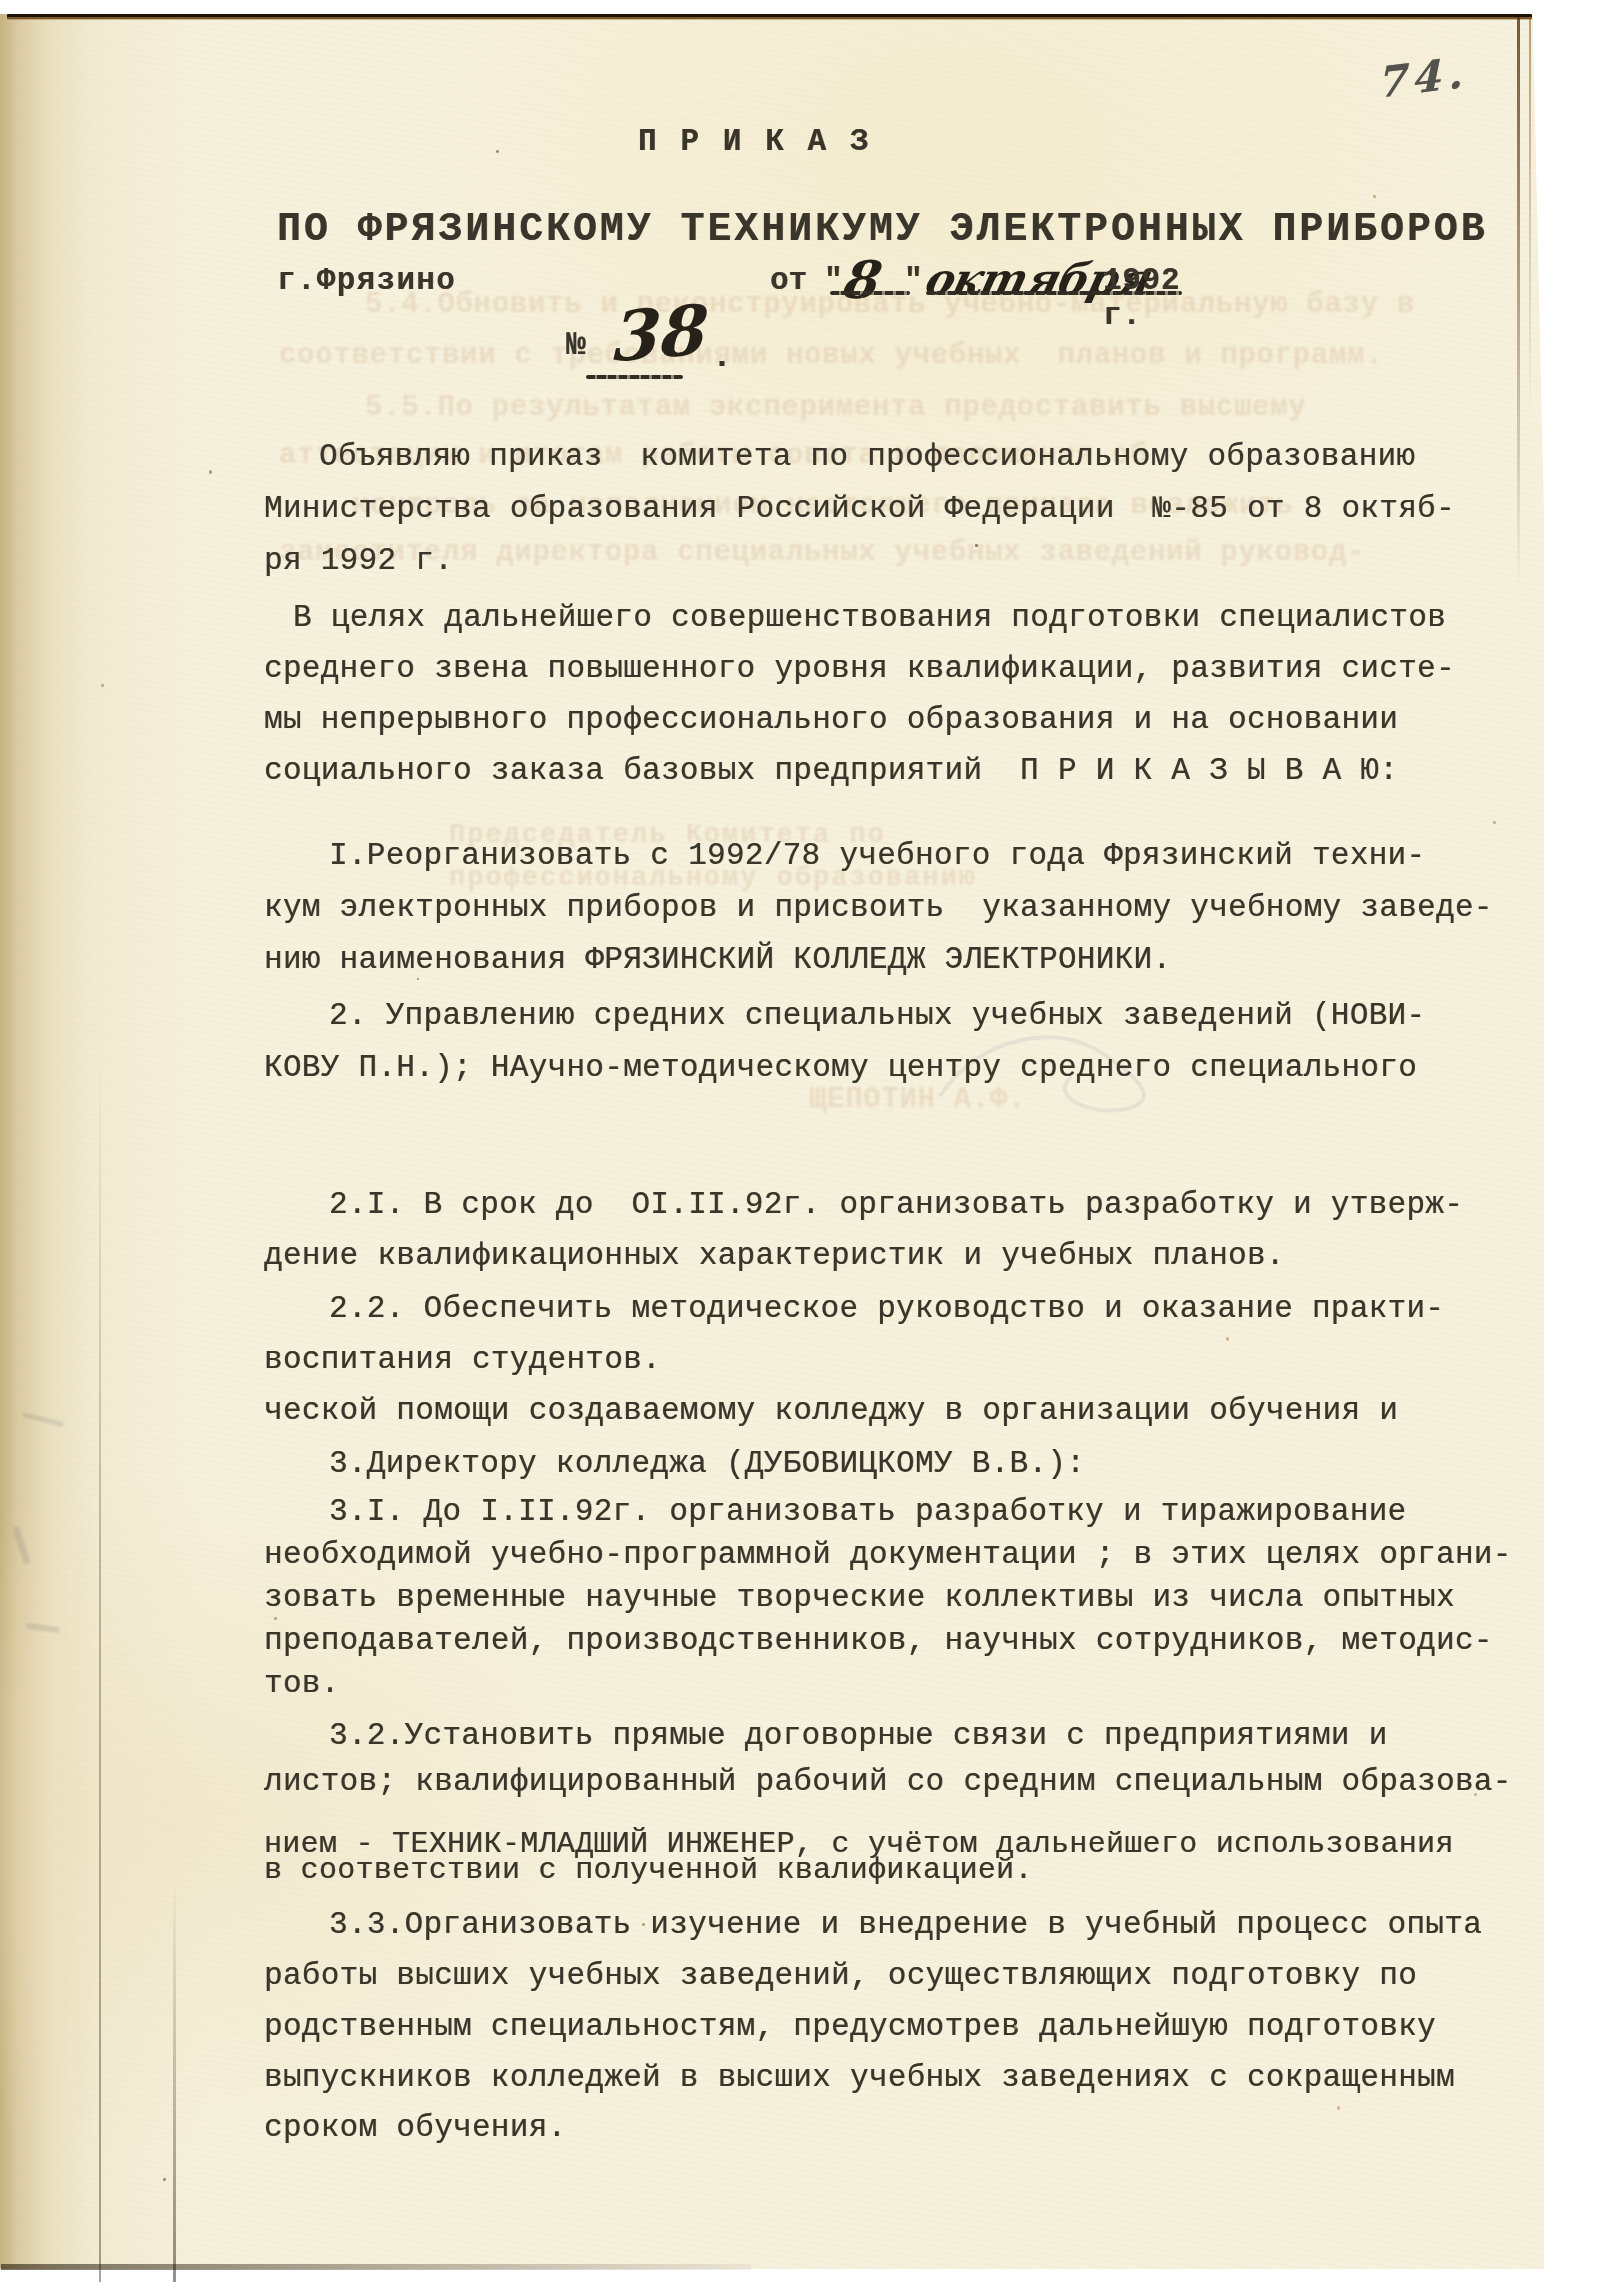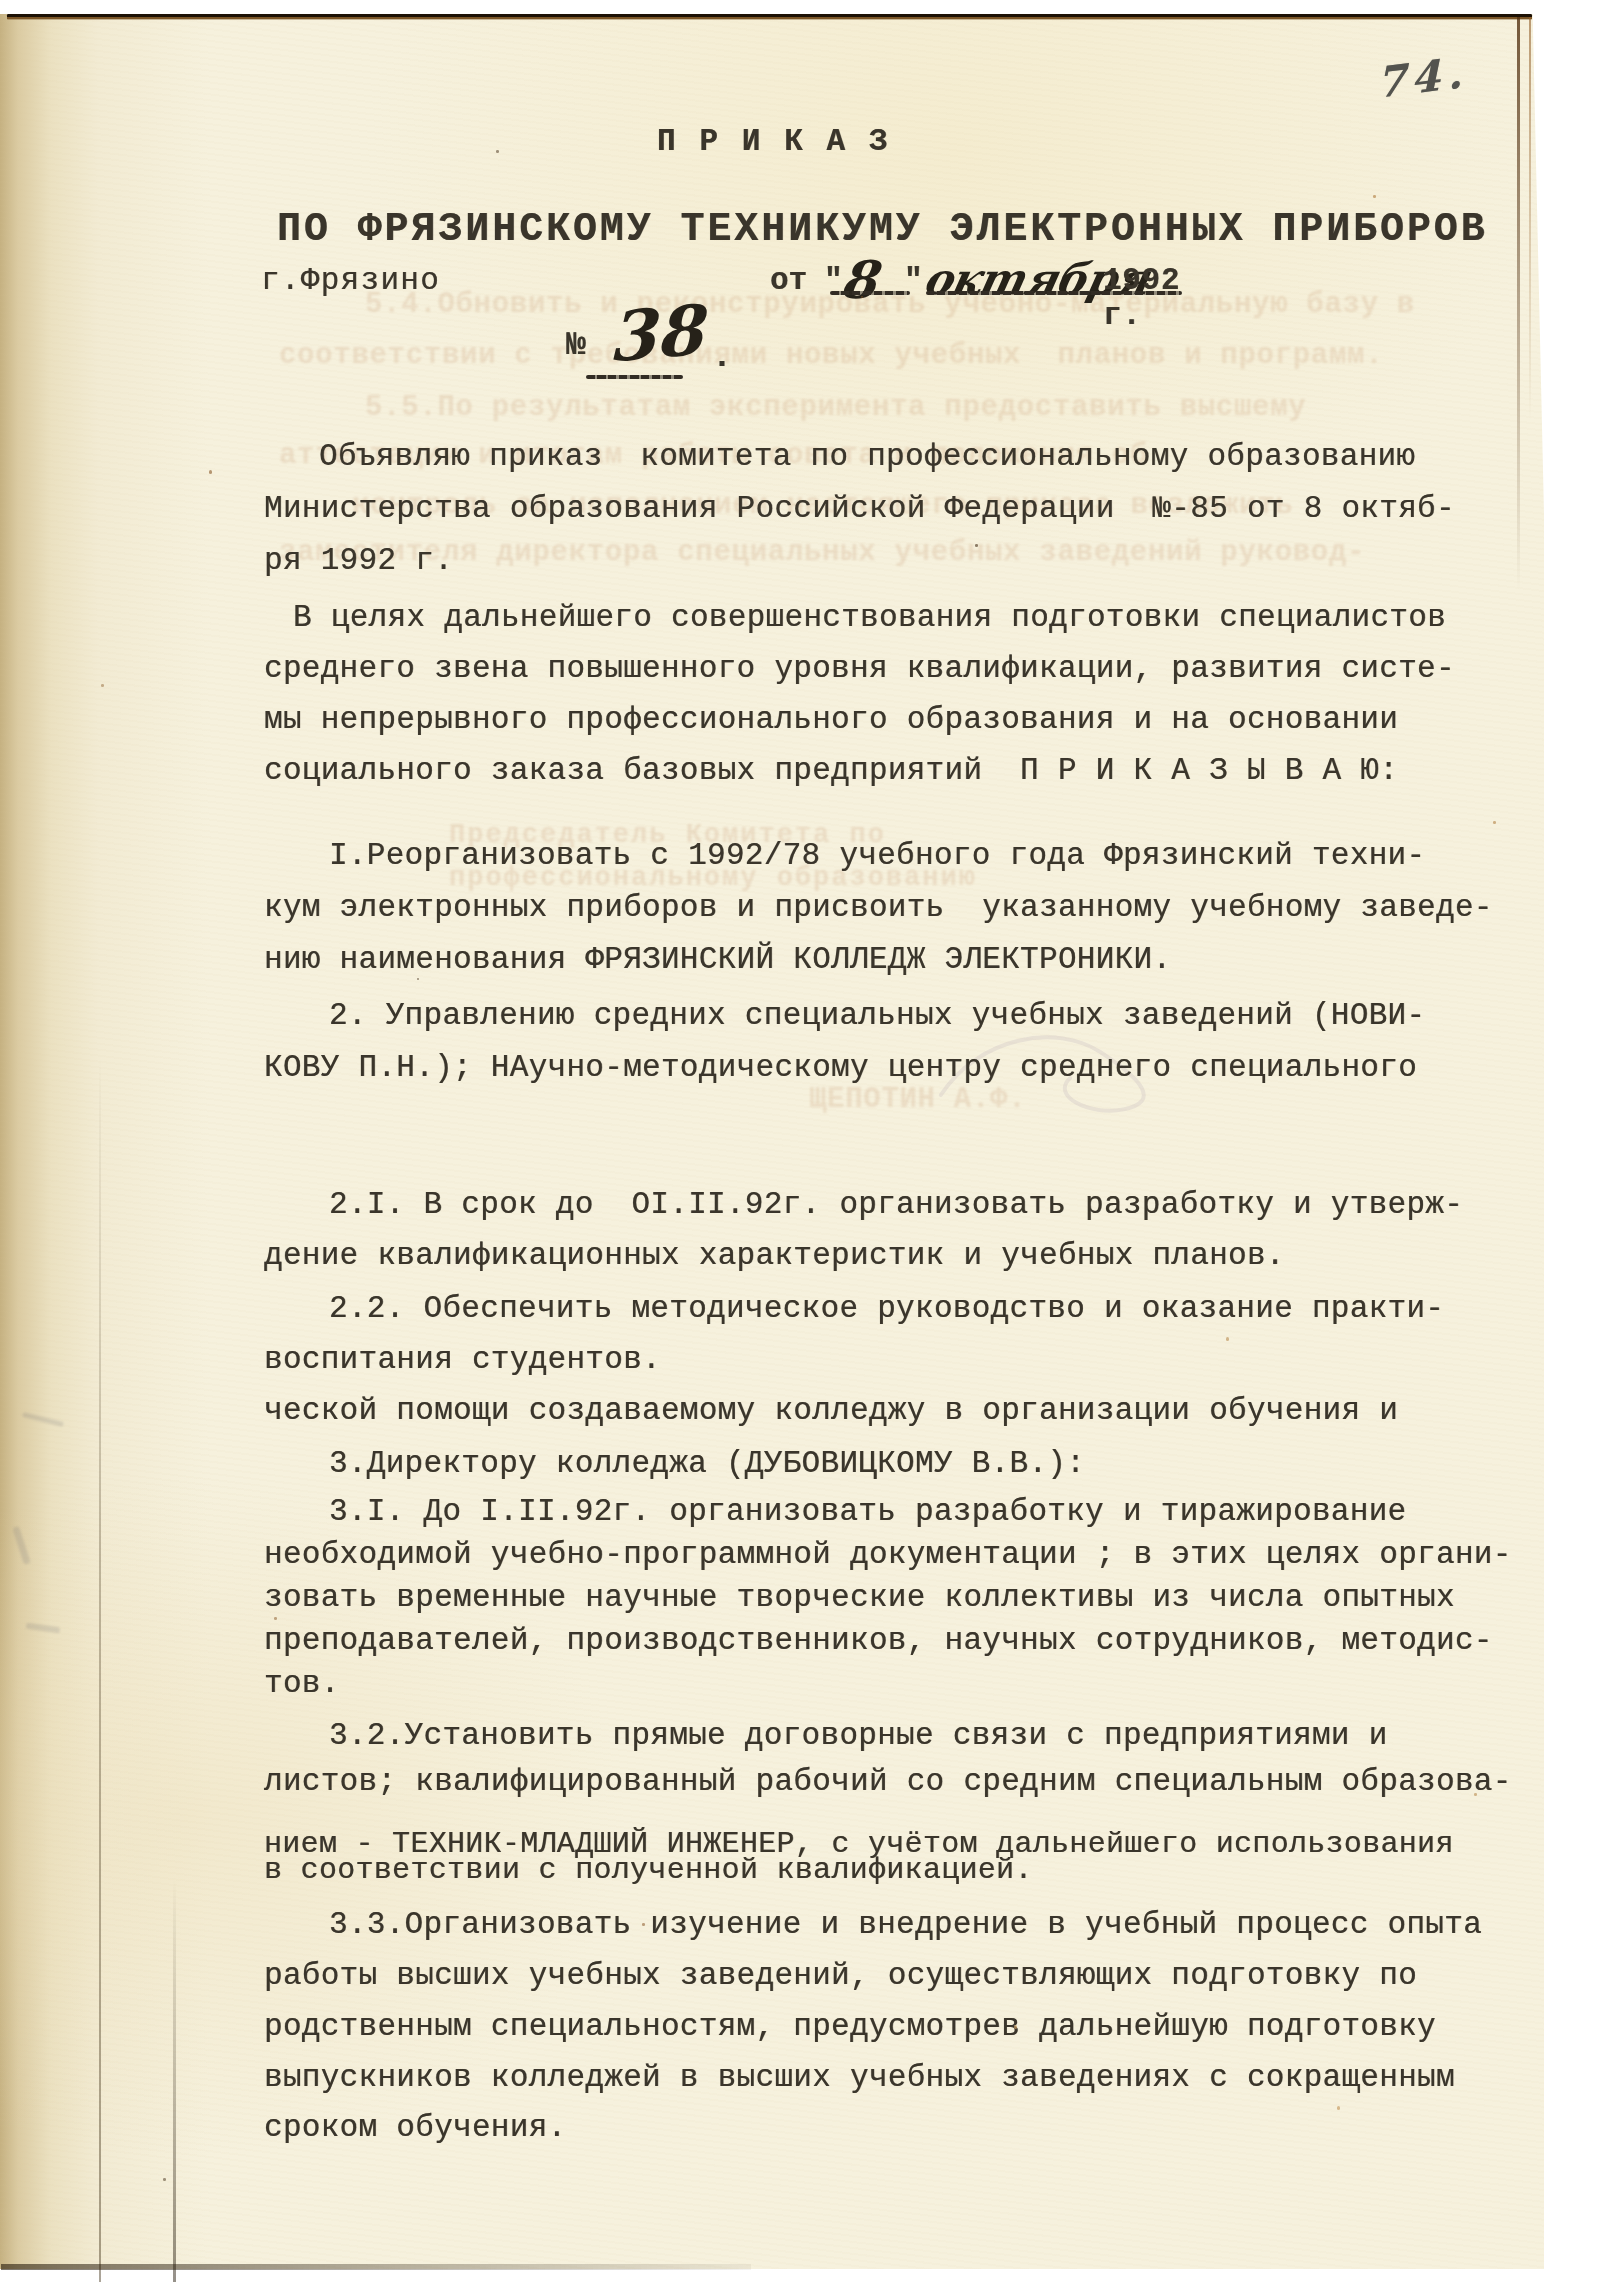--- a/index.html
+++ b/index.html
@@ -27,23 +27,23 @@
     background:linear-gradient(to bottom,rgba(146,96,44,.6),rgba(146,96,44,0));}
   .edge-bottom{position:absolute;left:1.3px;top:2264px;width:750px;height:5.9px;filter:blur(0.7px);
     background:linear-gradient(to right,rgba(38,26,10,.6),rgba(38,26,10,.05));}
   .crease1{position:absolute;left:99px;top:1043px;width:2px;height:1225px;filter:blur(0.7px);
     background:linear-gradient(to bottom,rgba(70,55,30,0),rgba(70,55,30,.3) 40%,rgba(70,55,30,.45));}
   .crease2{position:absolute;left:173px;top:1865px;width:3.3px;height:403px;filter:blur(0.7px);
     background:linear-gradient(to bottom,rgba(45,35,20,0),rgba(45,35,20,.5));}
   .speck{position:absolute;border-radius:50%;}
   
   .typedtxt{color:#3a352b;text-shadow:0.4px 0.4px 0 rgba(58,53,43,.5), -0.3px -0.3px 0 rgba(58,53,43,.28);}
-  .title{position:absolute;left:657px;top:110px;font-size:31px;font-weight:bold;letter-spacing:2.6px;white-space:pre;}
+  .title{position:absolute;left:638px;top:110px;font-size:31px;font-weight:bold;letter-spacing:2.6px;white-space:pre;}
   .orgline{position:absolute;left:277px;top:193px;font-size:40px;font-weight:bold;letter-spacing:2.9px;white-space:pre;}
-  .city{position:absolute;left:261px;top:249px;font-size:31px;font-weight:normal;letter-spacing:1.3px;}
+  .city{position:absolute;left:277px;top:249px;font-size:31px;font-weight:bold;letter-spacing:1.3px;}
   .dateline{position:absolute;left:0;top:249px;height:52px;}
   .dateline .typed{position:absolute;font-size:31px;font-weight:bold;}
   .d-from{left:770px;}
   .d-qo{left:824px;}
   .d-qc{left:904px;}
   .d-yr{left:1103px;letter-spacing:0.7px;}
   .hand{font-family:"DejaVu Serif","Liberation Serif",serif;font-style:italic;color:#262219;}
   .d-day{position:absolute;left:845px;top:-14.3px;font-size:52px;font-weight:bold;transform:skewX(-10deg);}
   .d-month{position:absolute;left:927px;top:-9px;font-size:43px;font-weight:600;letter-spacing:-1.3px;transform:skewX(-14deg);white-space:pre;}
   .ubar{position:absolute;height:3.9px;border-radius:2px;

